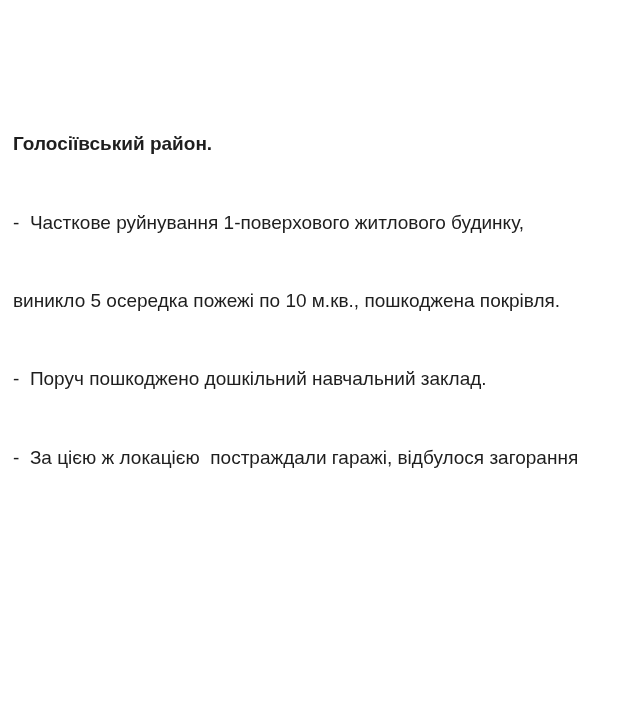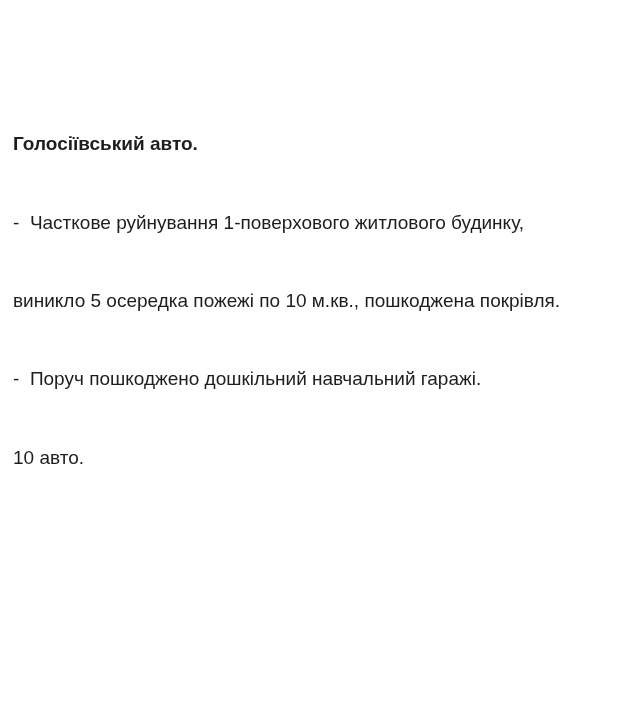--- a/index.html
+++ b/index.html
@@ -26,25 +26,25 @@
   .line {
     font-weight: 400;
   }
 </style>
 </head>
 <body>
 
 <div class="doc">
 
   <section>
-    <div class="district">Голосіївський авто.</div>
+    <div class="district">Голосіївський район.</div>
     <div class="line">-  Часткове руйнування 1-поверхового житлового будинку,</div>
     <div class="line">виникло 5 осередка пожежі по 10 м.кв., пошкоджена покрівля.</div>
-    <div class="line">-  Поруч пошкоджено дошкільний навчальний гаражі.</div>
-    <div class="line">10 авто.</div>
+    <div class="line">-  Поруч пошкоджено дошкільний навчальний заклад.</div>
+    <div class="line">-  За цією ж локацією  постраждали гаражі, відбулося загорання</div>
   </section>
 
   <section>
     
     
     
     
   </section>
 
   

